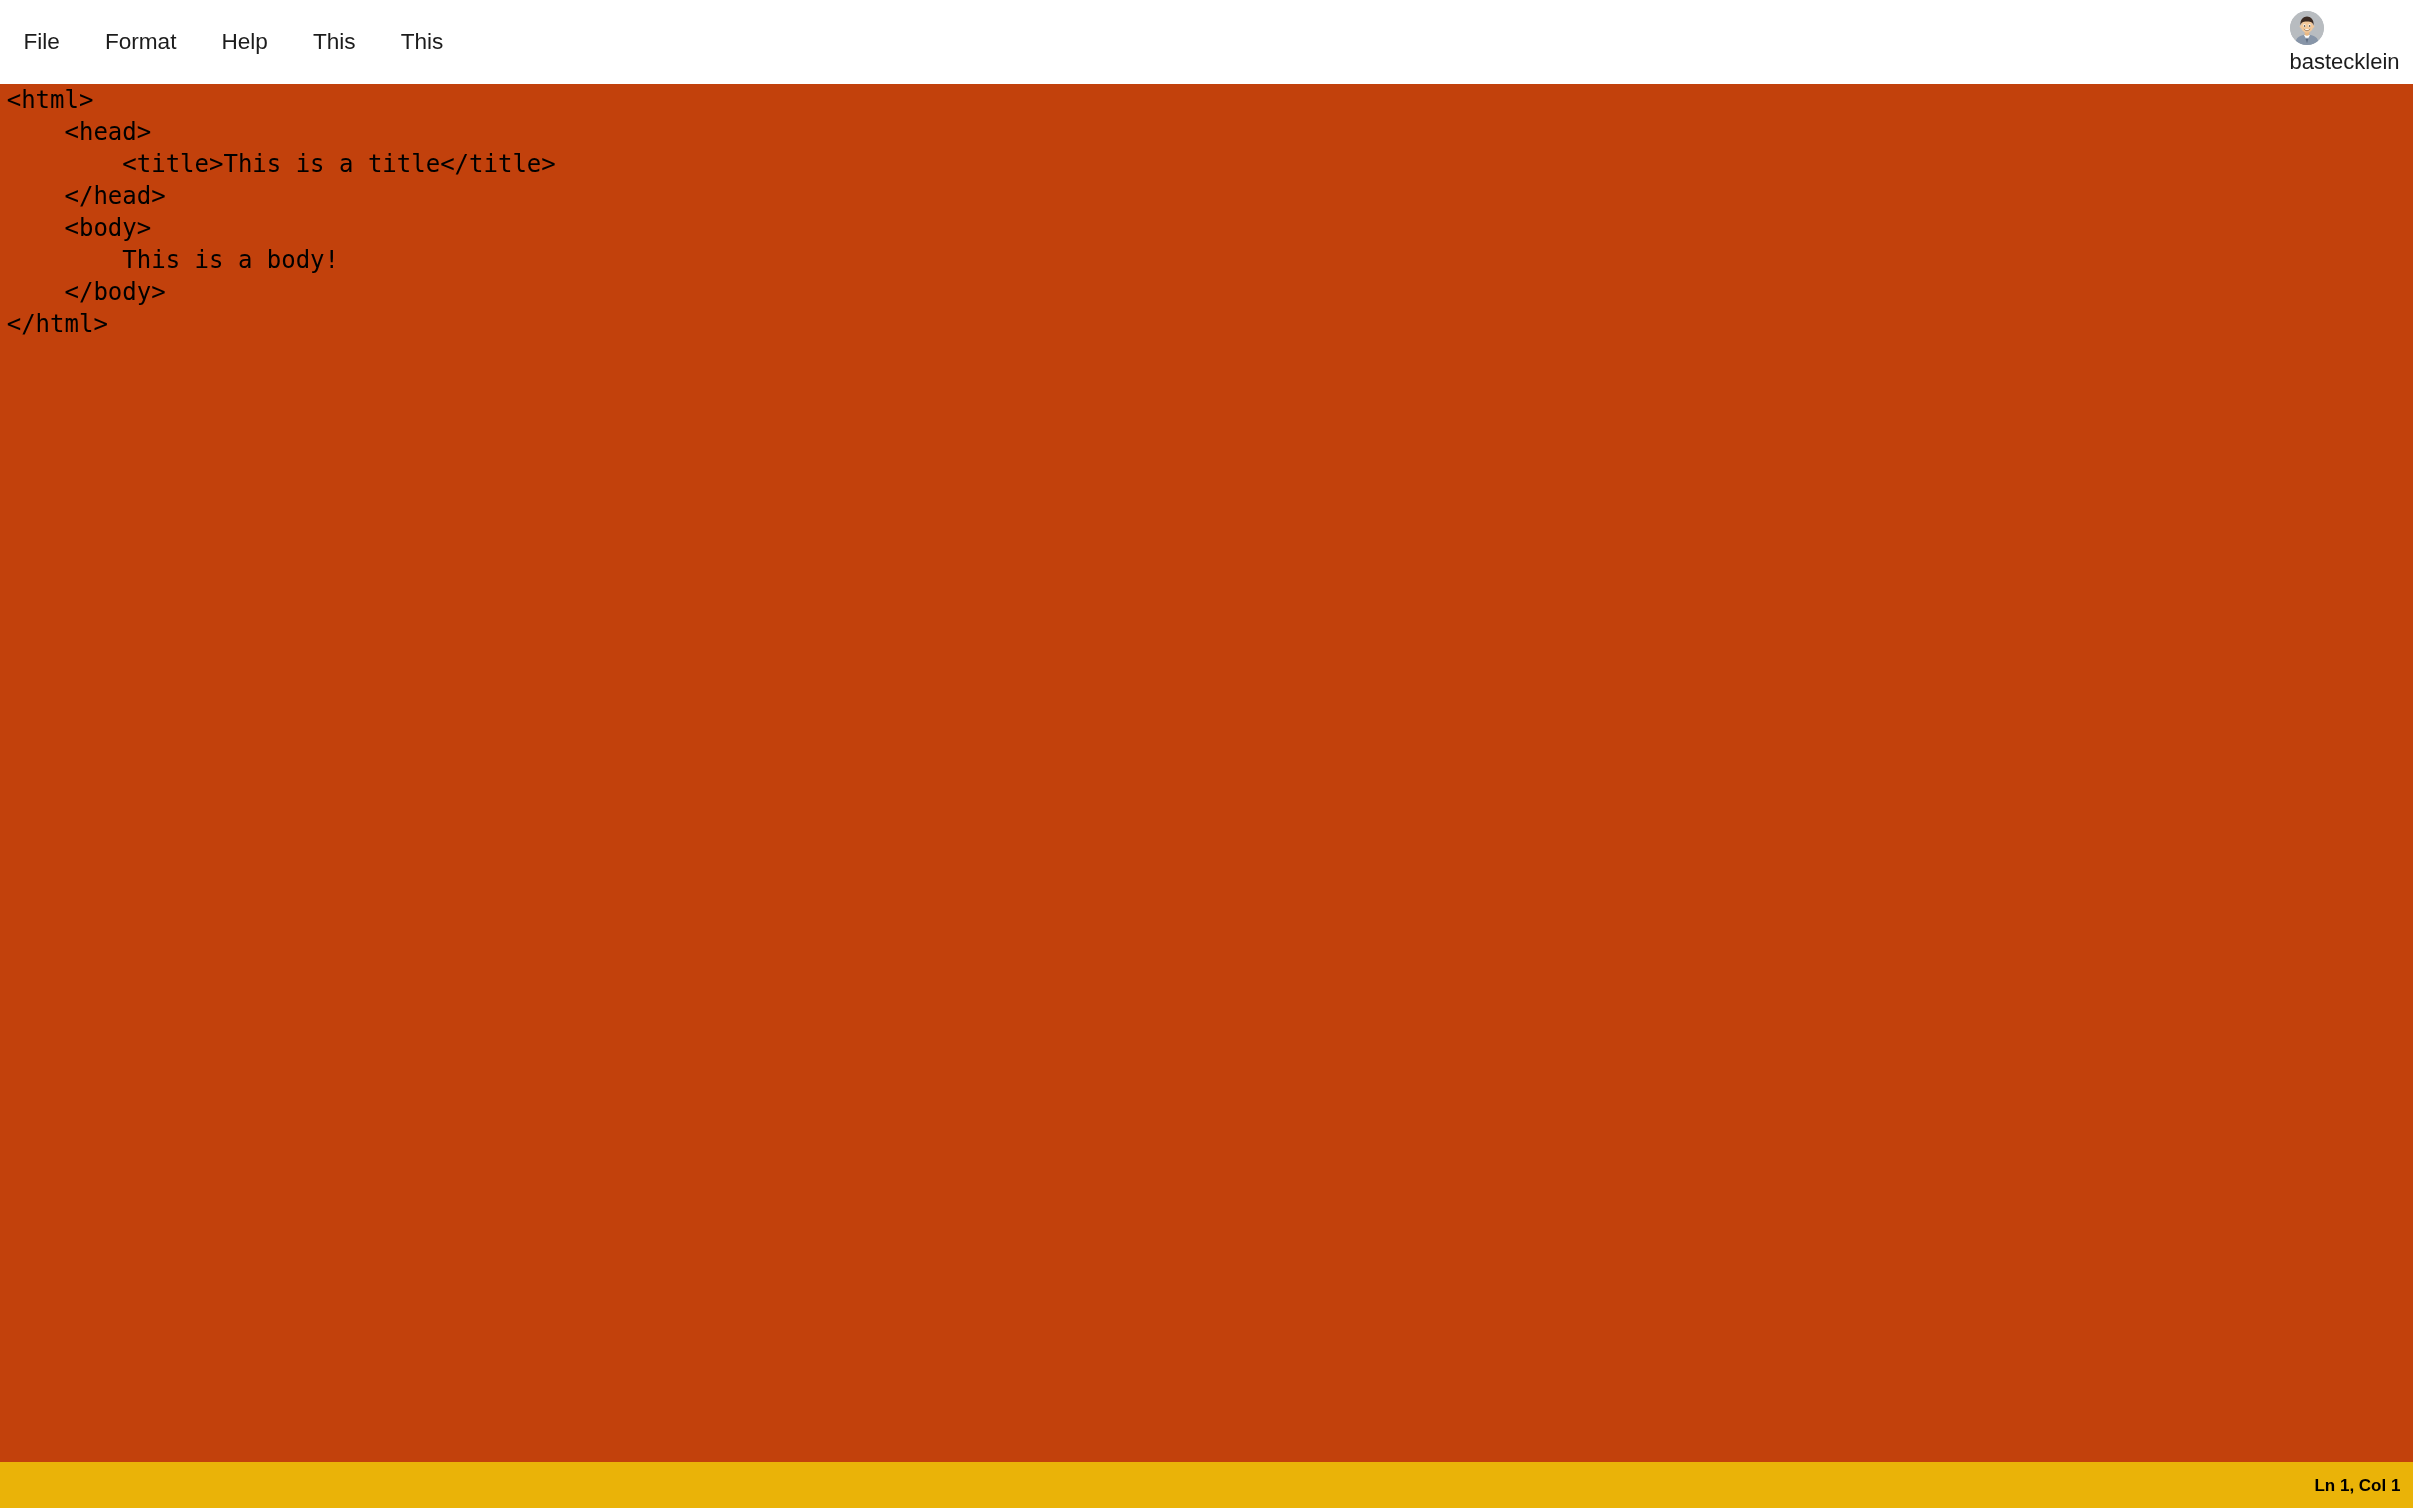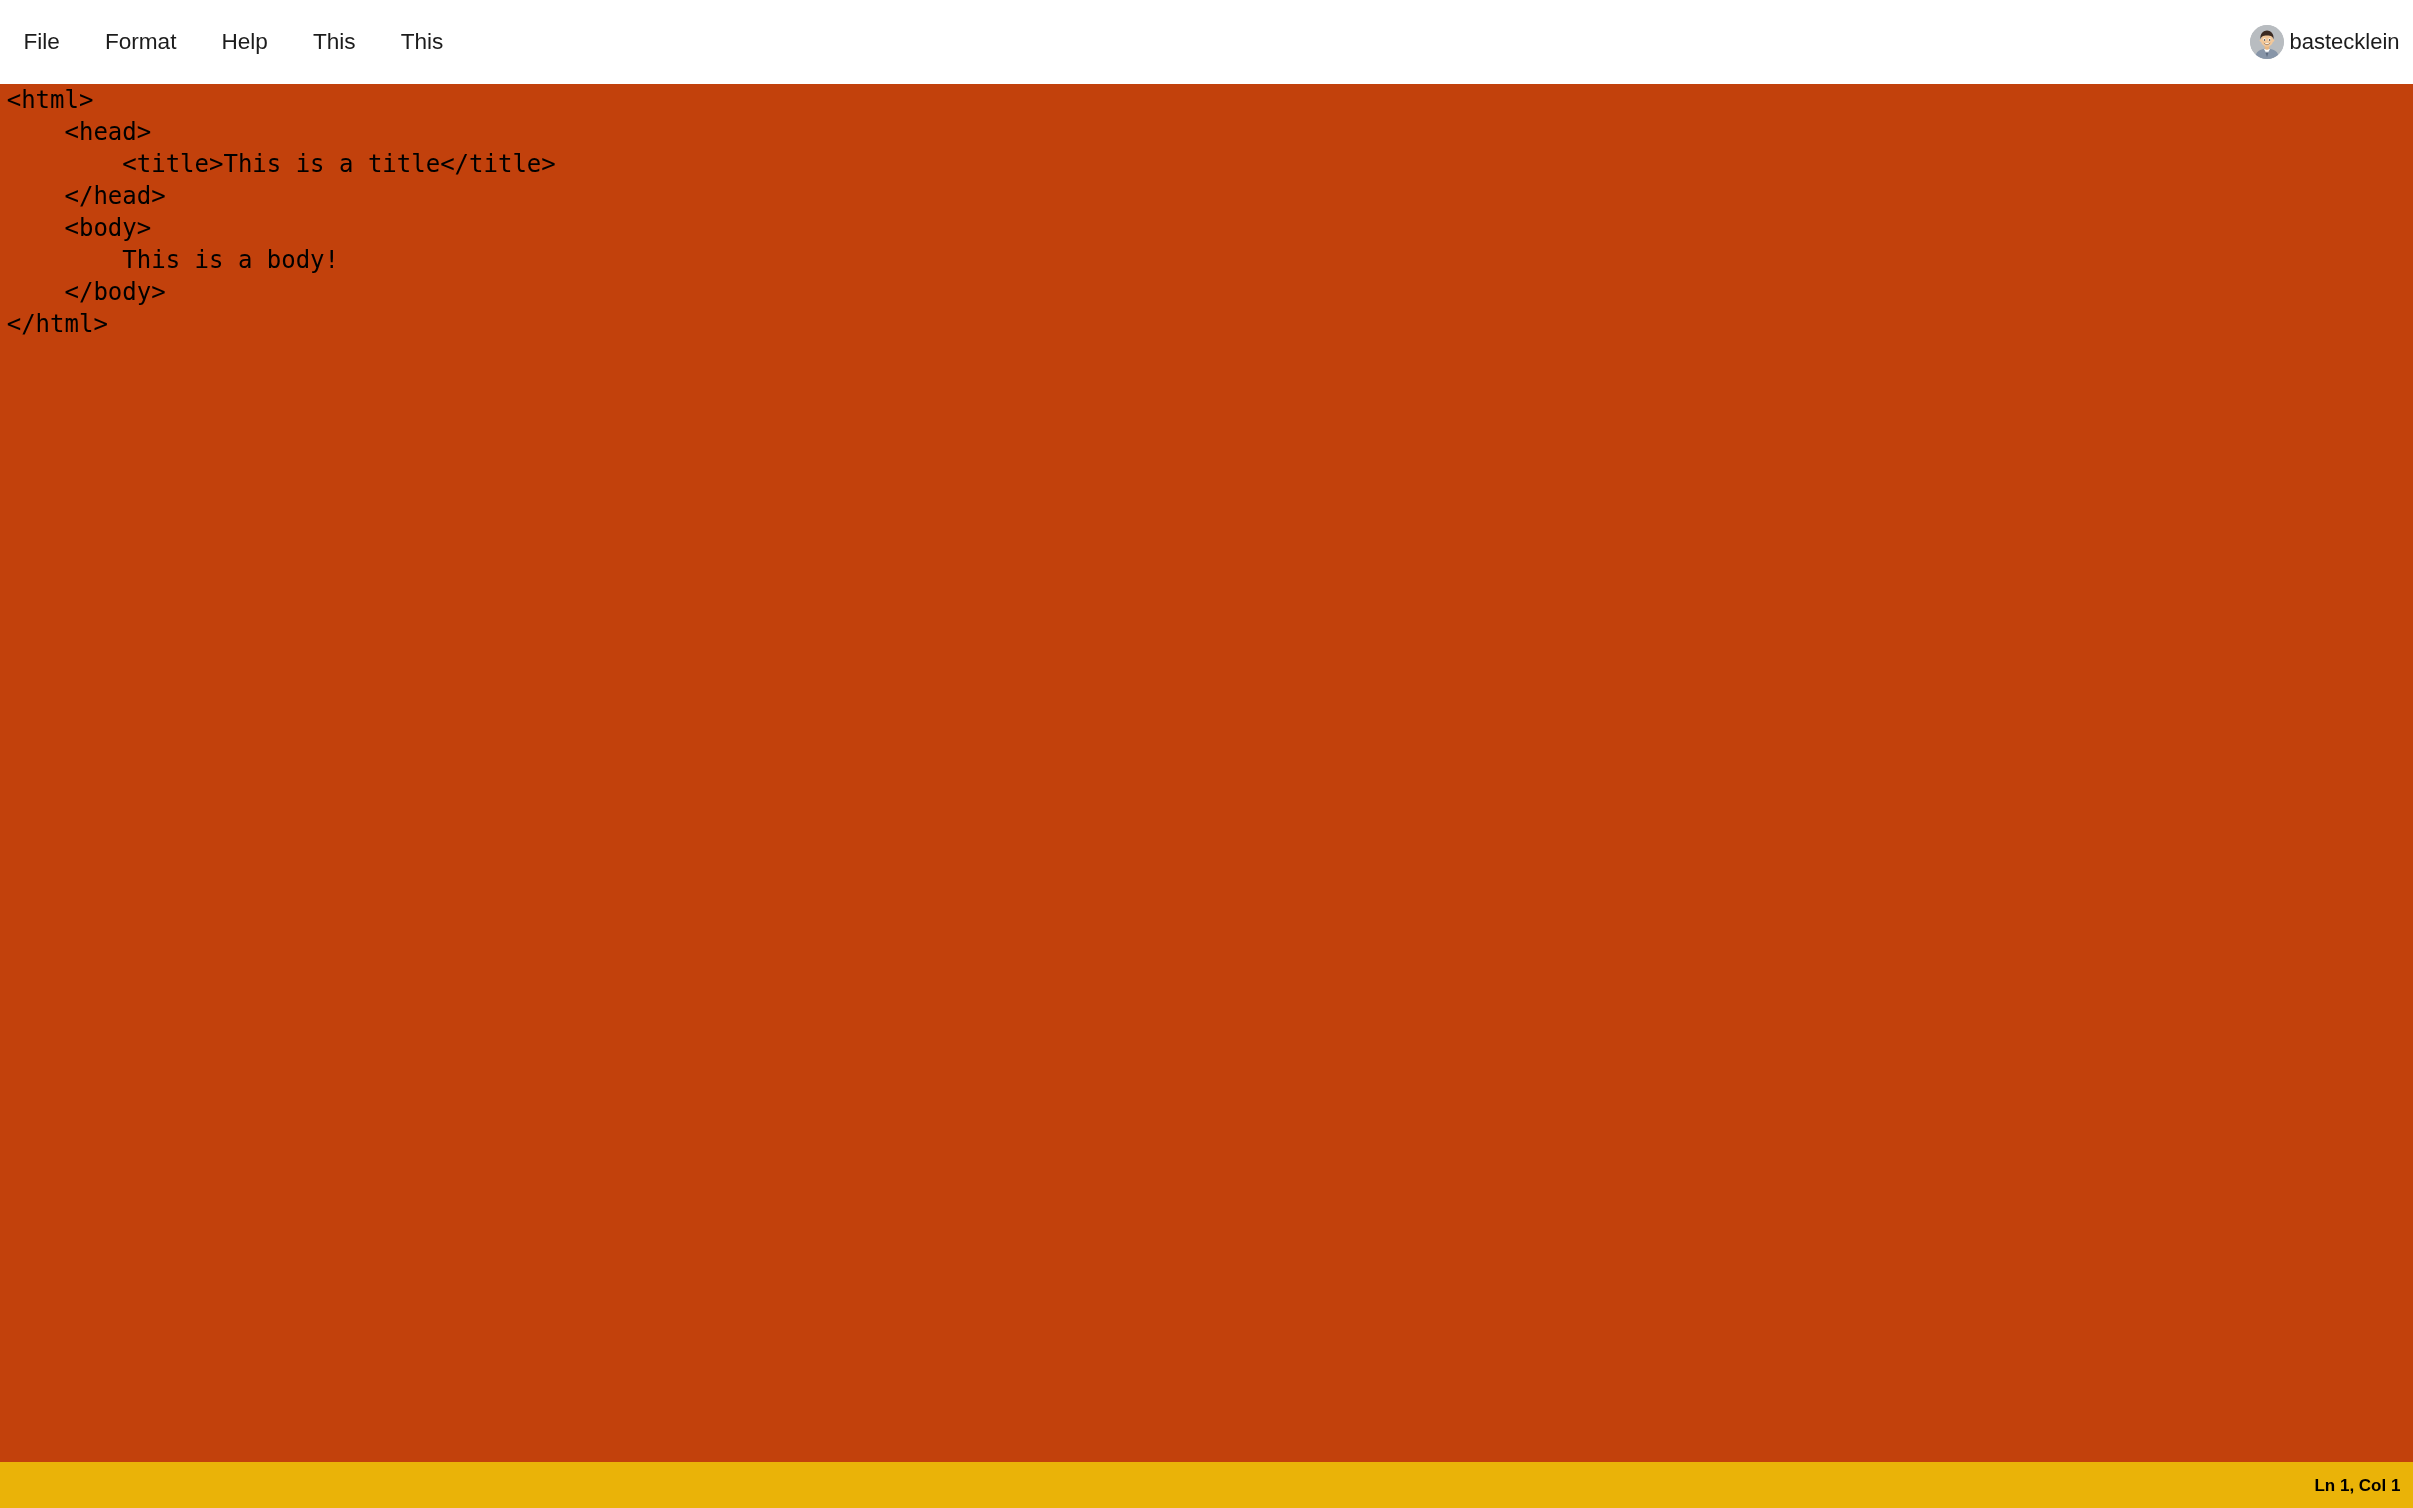--- a/index.html
+++ b/index.html
@@ -48,24 +48,24 @@
     margin-right: 45px;
     cursor: pointer;
     white-space: nowrap;
   }
   .menu-item:first-child { margin-left: 23.5px; }
 
   .menubar-spacer { flex: 1 1 auto; }
 
   .user-area {
     display: flex;
-    align-items: center;
     gap: 6px;
     cursor: pointer;
     padding-right: 0.8px;
+    flex-direction: column;
   }
 
   .avatar {
     width: 34px;
     height: 34px;
     border-radius: 50%;
     background: #b8bcc0;
     position: relative;
     overflow: hidden;
     flex: 0 0 34px;

